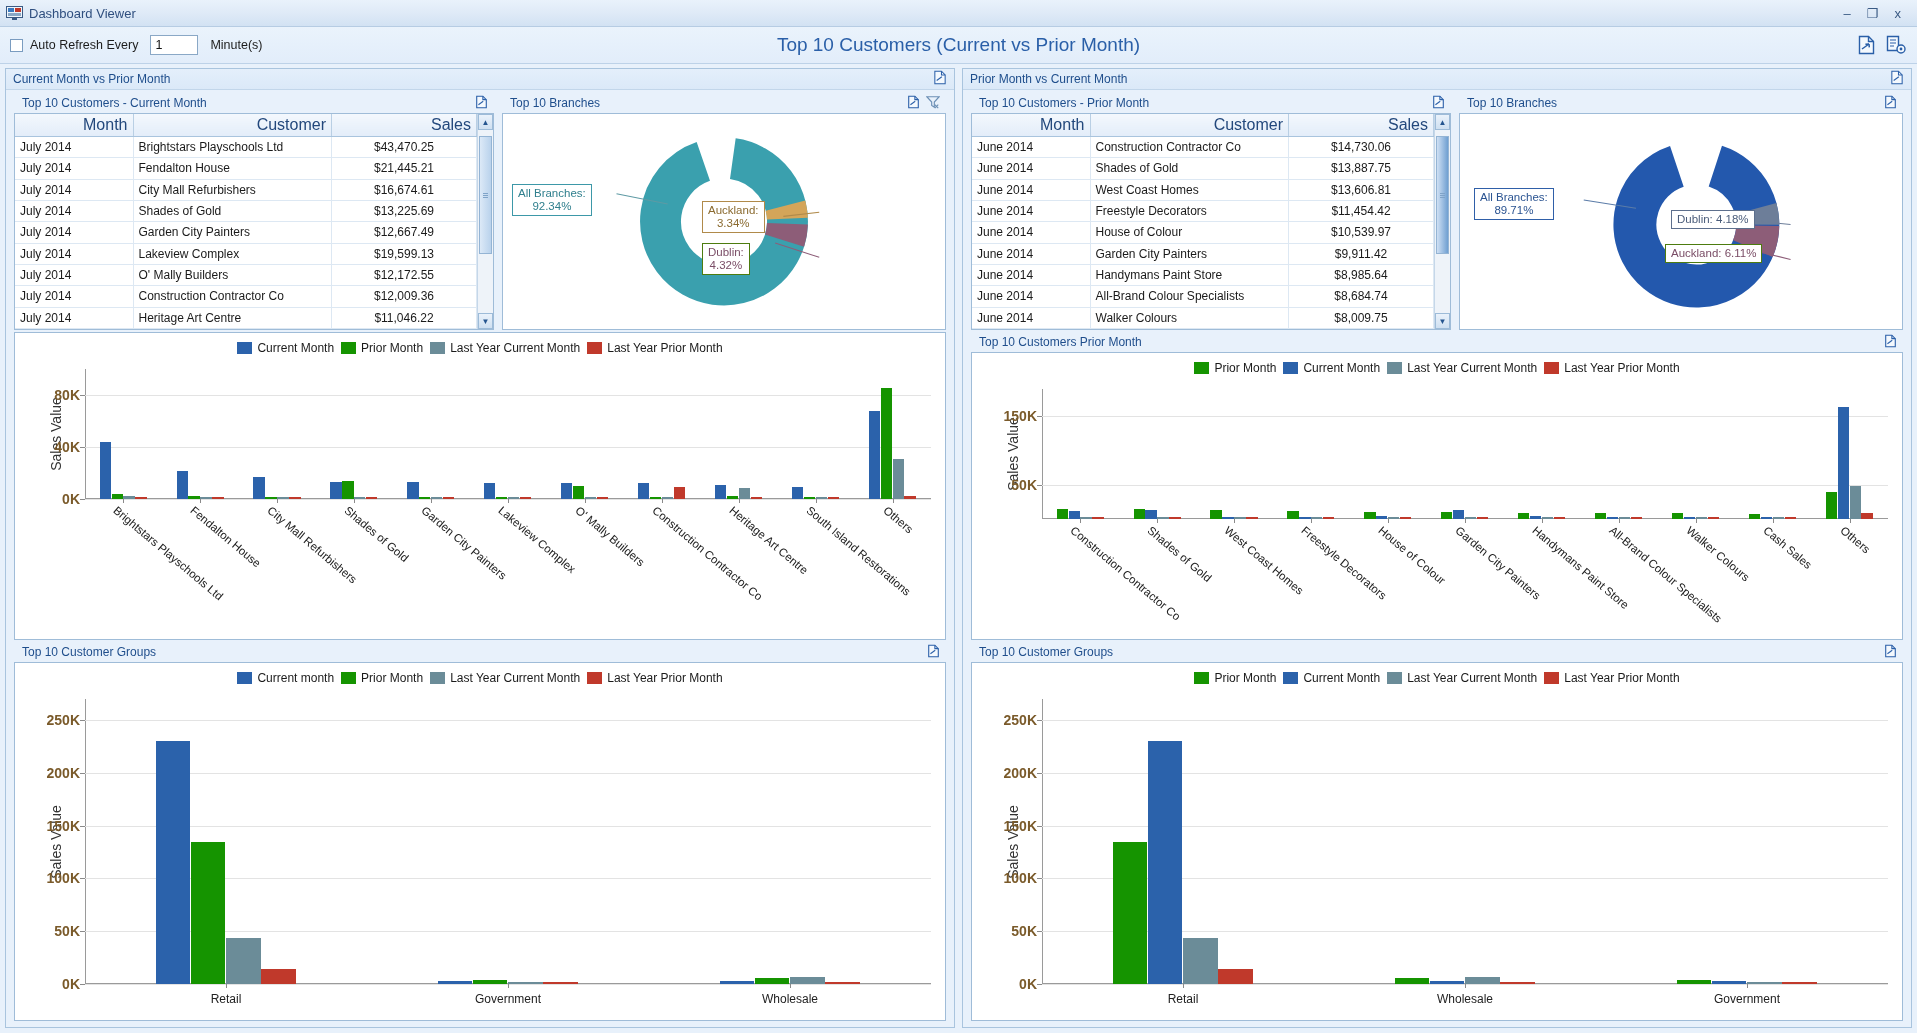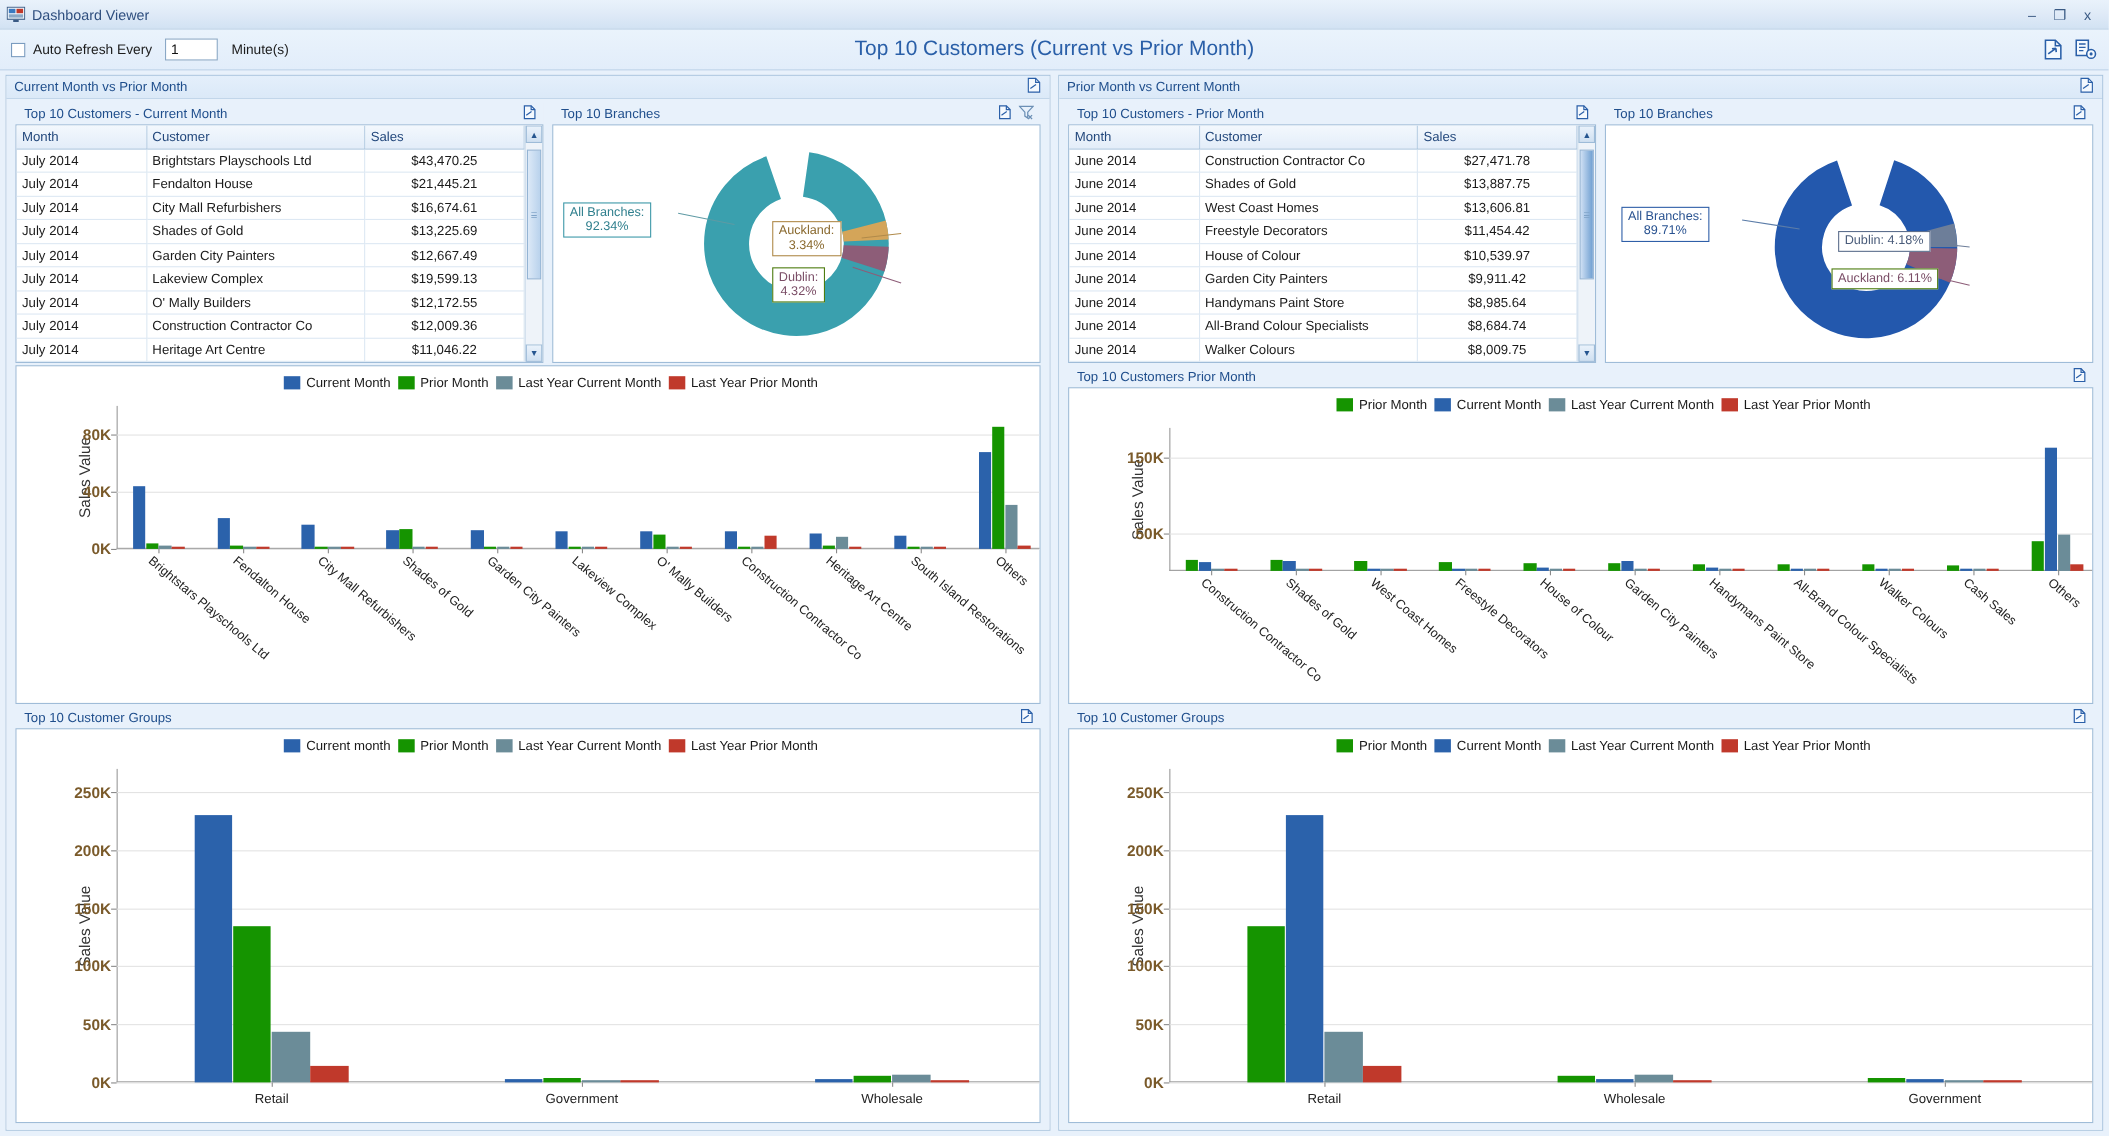--- a/index.html
+++ b/index.html
@@ -100,22 +100,22 @@
   .row-top .right-w { flex: 1; display:flex; flex-direction:column;}
   .row-mid { height: 310px; display:flex; flex-direction:column; padding: 2px 8px 0 8px;}
   .row-bot { flex:1; display:flex; flex-direction:column; padding: 2px 8px 6px 8px;}
 
   
   .tbl-wrap { display:flex; height:100%; }
   table.grid { border-collapse: collapse; width: 100%; table-layout: fixed; }
   table.grid th {
     background: linear-gradient(to bottom,#f3f8fd 0%, #e3edf9 100%);
     border-right: 1px solid #b9cfe4; border-bottom: 1px solid #a9c4de;
-    font-weight: normal; font-size: 12px; color: #23487c;
-    text-align: left; padding: 2px 5px; height: 21px;
+    font-weight: normal; font-size: 16px; color: #23487c;
+    text-align: right; padding: 2px 5px; height: 21px;
   }
   table.grid td {
     border-right: 1px solid #dde8f3; border-bottom: 1px solid #dde8f3;
     font-size: 12px; color: #1a1a1a; padding: 2px 5px; height: 20.5px;
     white-space: nowrap; overflow: hidden;
   }
   td.num { text-align: center; }
   .col-month { width: 118px; }
   .col-cust  { width: auto; }
   .col-sales { width: 145px; }
@@ -152,21 +152,21 @@
     background: #fff; padding: 2px 5px; line-height: 1.15;
     white-space: nowrap;
   }
   .callout.teal { border: 1px solid #3d98a8; color: #2f7f8d; }
   .callout.tan  { border: 1px solid #b08a4a; color: #8a6a2f; }
   .callout.plum { border: 1px solid #4d7c0f; color: #7a4d66; }
   .callout.blue { border: 1px solid #2f5fa8; color: #2a5391; }
   .callout.slate{ border: 1px solid #5d6f8d; color: #4a5c7a; }
 
   
-  .chart { position: relative; width:100%; height:100%;margin-left:21px; }
+  .chart { position: relative; width:100%; height:100%; }
   .legend {
     position:absolute; top:8px; left:0; right:0;
     display:flex; justify-content:center; align-items:center; gap:7px;
     font-size: 12px; color:#1a1a1a;
   }
   .legend .entry { display:flex; align-items:center; gap:5px; }
   .legend .sw { width:15px; height:12px; display:inline-block; }
   .ylabel {
     position:absolute; left:4px; top:50%;
     transform: translateY(-50%) rotate(-90deg); transform-origin: center;
@@ -616,21 +616,21 @@
                     <tr>
                       <th class="col-month">Month</th>
                       <th class="col-cust">Customer</th>
                       <th class="col-sales">Sales</th>
                     </tr>
                   </thead>
                   <tbody>
                       <tr>
                         <td>June 2014</td>
                         <td>Construction Contractor Co</td>
-                        <td class="num">$27,471.78</td>
+                        <td class="num">$14,730.06</td>
                       </tr>
                       <tr>
                         <td>June 2014</td>
                         <td>Shades of Gold</td>
                         <td class="num">$13,887.75</td>
                       </tr>
                       <tr>
                         <td>June 2014</td>
                         <td>West Coast Homes</td>
                         <td class="num">$13,606.81</td>

